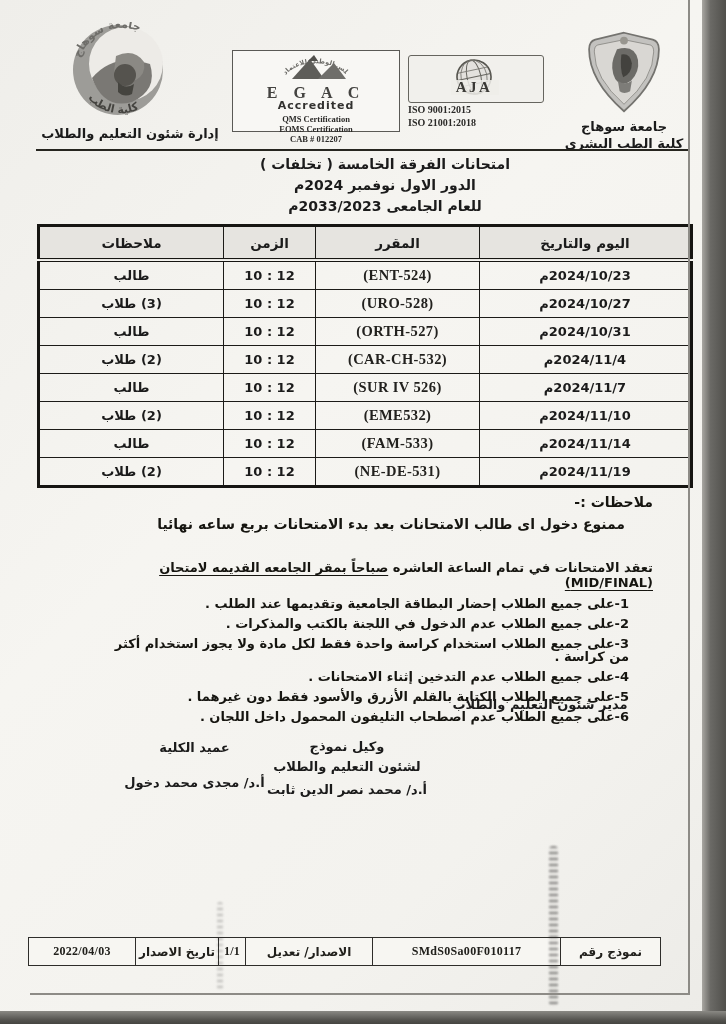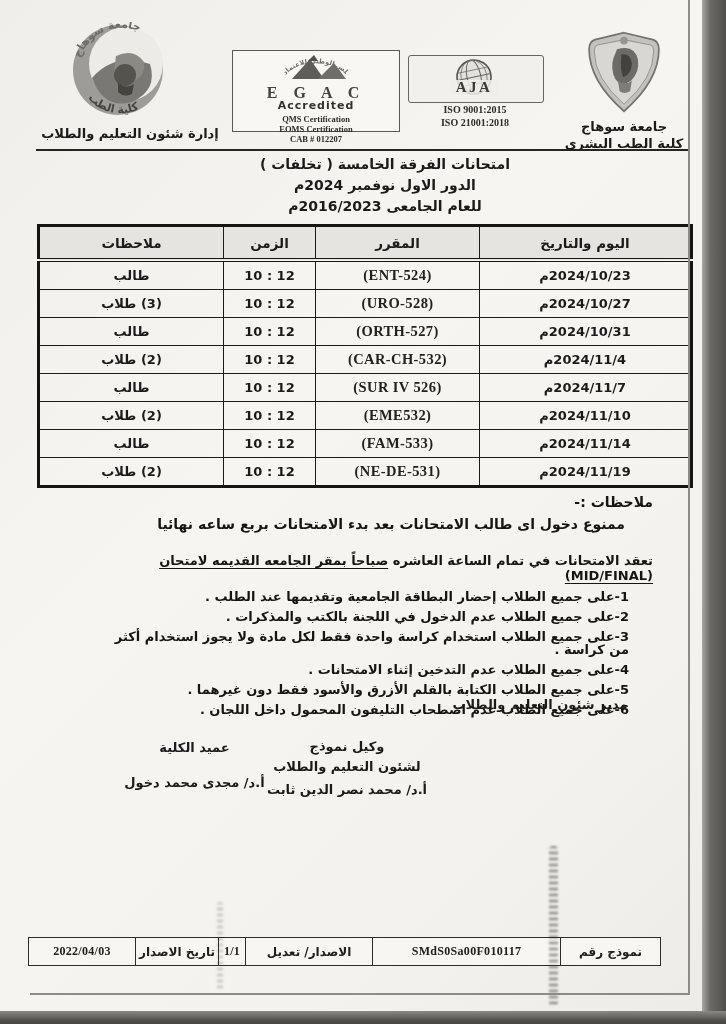--- a/index.html
+++ b/index.html
@@ -25,21 +25,21 @@
         font-size:13px;font-weight:bold;}
   .egac-box{position:absolute;left:232px;top:50px;width:166px;height:80px;
         border:1.5px solid #5a5955;background:#f8f7f4;text-align:center;}
   .egac-name{font-family:"Liberation Serif","DejaVu Serif",serif;font-size:16px;font-weight:bold;
         letter-spacing:6px;color:#444340;line-height:15px;}
   .egac-accredited{font-size:11px;font-weight:bold;color:#333230;line-height:12px;letter-spacing:1px;}
   .egac-lines{font-family:"Liberation Serif","DejaVu Serif",serif;font-size:8.5px;font-weight:bold;
         color:#2b2a28;line-height:10px;margin-top:2px;}
   .aja-box{position:absolute;left:408px;top:55px;width:134px;height:46px;
         border:1.5px solid #66655f;border-radius:3px;background:#f1f0ec;}
-  .aja-iso{position:absolute;left:408px;top:104px;width:134px;text-align:center;
+  .aja-iso{position:absolute;left:408px;top:104px;width:134px;text-align:left;
         font-family:"Liberation Serif","DejaVu Serif",serif;font-size:10px;font-weight:bold;
         color:#2b2a28;line-height:12.5px;}
   .emblem-right{position:absolute;left:576px;top:26px;width:96px;height:92px;}
   .emblem-caption{position:absolute;left:560px;top:118px;width:128px;text-align:center;
         font-size:13px;font-weight:bold;line-height:17px;}
   .header-rule{position:absolute;left:36px;top:149px;width:654px;height:2px;background:#26251f;}
 
   
   .title-block{position:absolute;left:80px;top:154px;width:610px;text-align:center;direction:rtl;
         font-size:14px;font-weight:bold;line-height:21px;}
@@ -56,21 +56,21 @@
   td.c-course{font-family:"Liberation Serif","DejaVu Serif",serif;font-size:14.5px;font-weight:bold;
         letter-spacing:.4px;color:#22211e;direction:ltr;}
   td.c-time{font-size:13px;font-weight:bold;}
   td.c-notes{font-size:13px;font-weight:bold;}
 
   
   .notes{position:absolute;left:95px;top:494px;right:73px;direction:rtl;text-align:right;
         font-weight:bold;font-size:13.5px;color:#161510;}
   .notes-heading{font-size:14px;}
   .notes-line1{margin-top:6px;padding-right:28px;font-size:14px;}
-  .notes-line2{margin-top:21px;font-size:13px;}
+  .notes-line2{margin-top:28px;font-size:13px;}
   .notes-line2 .ul{text-decoration:underline;text-underline-offset:3px;}
   .notes-item{margin-top:7px;padding-right:24px;font-size:13px;line-height:13px;}
 
   
   .sig{position:absolute;font-weight:bold;font-size:13px;direction:rtl;text-align:center;}
   .sig-right{top:697px;right:96px;width:180px;}
   .sig-center{top:737px;left:262px;width:170px;line-height:20px;}
   .sig-center .name{margin-top:3px;text-align:center;}
   .sig-left{top:740px;left:112px;width:165px;}
   .sig-left .name{margin-top:20px;}
@@ -158,21 +158,21 @@
       <div>جامعة سوهاج</div>
       <div>كلية الطب البشرى</div>
     </div>
 
     <div class="header-rule"></div>
   </div>
 
   <div class="title-block">
     <div>امتحانات الفرقة الخامسة ( تخلفات )</div>
     <div>الدور الاول نوفمبر 2024م</div>
-    <div>للعام الجامعى 2016/2023م</div>
+    <div>للعام الجامعى 2033/2023م</div>
   </div>
 
   <table class="exam">
     <colgroup>
       <col class="col-date">
         <col class="col-course">
         <col class="col-time">
         <col class="col-notes">
     </colgroup>
     <thead>

